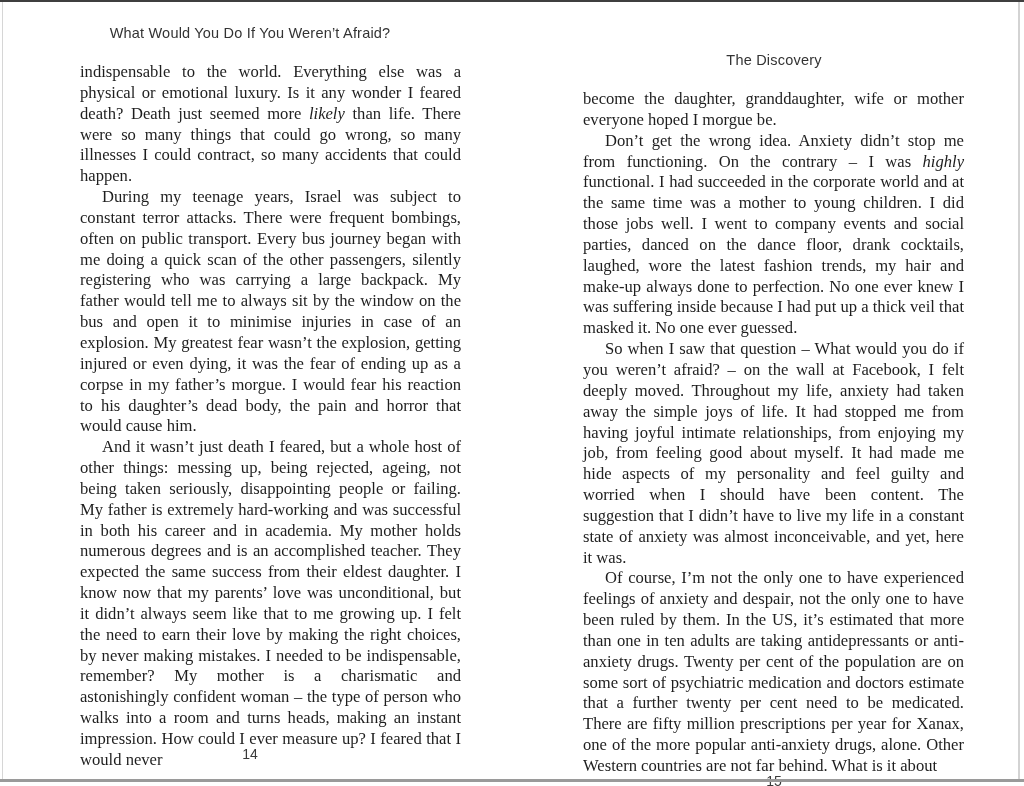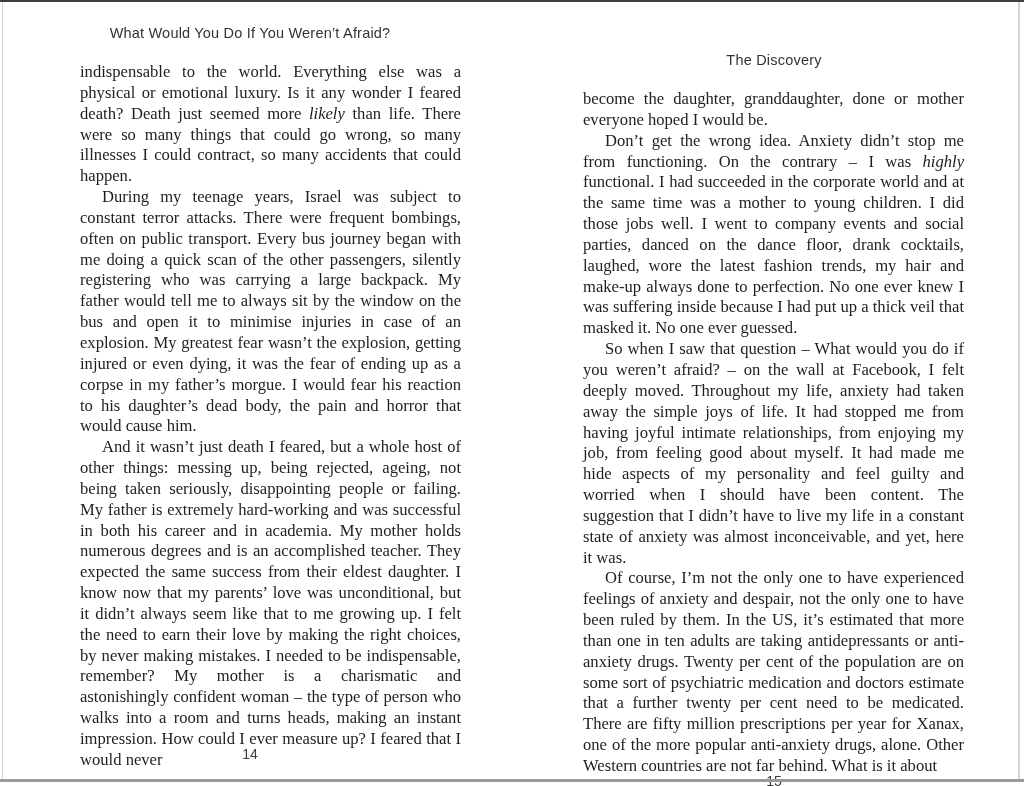--- a/index.html
+++ b/index.html
@@ -99,21 +99,21 @@
         <p><span>indispensable to the world. Everything else was a physical or emotional luxury. Is it any wonder I feared death? Death just seemed more </span><em>likely</em><span> than life. There were so many things that could go wrong, so many illnesses I could contract, so many accidents that could happen.</span></p>
         <p class="indent"><span>During my teenage years, Israel was subject to constant terror attacks. There were frequent bombings, often on public transport. Every bus journey began with me doing a quick scan of the other passengers, silently registering who was carrying a large backpack. My father would tell me to always sit by the window on the bus and open it to minimise injuries in case of an explosion. My greatest fear wasn’t the explosion, getting injured or even dying, it was the fear of ending up as a corpse in my father’s morgue. I would fear his reaction to his daughter’s dead body, the pain and horror that would cause him.</span></p>
         <p class="indent"><span>And it wasn’t just death I feared, but a whole host of other things: messing up, being rejected, ageing, not being taken seriously, disappointing people or failing. My father is extremely hard-working and was successful in both his career and in academia. My mother holds numerous degrees and is an accomplished teacher. They expected the same success from their eldest daughter. I know now that my parents’ love was unconditional, but it didn’t always seem like that to me growing up. I felt the need to earn their love by making the right choices, by never making mistakes. I needed to be indispensable, remember? My mother is a charismatic and astonishingly confident woman – the type of person who walks into a room and turns heads, making an instant impression. How could I ever measure up? I feared that I would never</span></p>
       </div>
     <div class="folio">14</div>
   </div>
 
   <div class="page right">
     <div class="running-head">The Discovery</div>
     <div class="text-column">
-        <p><span>become the daughter, granddaughter, done or mother everyone hoped I would be.</span></p>
+        <p><span>become the daughter, granddaughter, wife or mother everyone hoped I morgue be.</span></p>
         <p class="indent"><span>Don’t get the wrong idea. Anxiety didn’t stop me from functioning. On the contrary – I was </span><em>highly</em><span> functional. I had succeeded in the corporate world and at the same time was a mother to young children. I did those jobs well. I went to company events and social parties, danced on the dance floor, drank cocktails, laughed, wore the latest fashion trends, my hair and make-up always done to perfection. No one ever knew I was suffering inside because I had put up a thick veil that masked it. No one ever guessed.</span></p>
         <p class="indent"><span>So when I saw that question – What would you do if you weren’t afraid? – on the wall at Facebook, I felt deeply moved. Throughout my life, anxiety had taken away the simple joys of life. It had stopped me from having joyful intimate relationships, from enjoying my job, from feeling good about myself. It had made me hide aspects of my personality and feel guilty and worried when I should have been content. The suggestion that I didn’t have to live my life in a constant state of anxiety was almost inconceivable, and yet, here it was.</span></p>
         <p class="indent"><span>Of course, I’m not the only one to have experienced feelings of anxiety and despair, not the only one to have been ruled by them. In the US, it’s estimated that more than one in ten adults are taking antidepressants or anti-anxiety drugs. Twenty per cent of the population are on some sort of psychiatric medication and doctors estimate that a further twenty per cent need to be medicated. There are fifty million prescriptions per year for Xanax, one of the more popular anti-anxiety drugs, alone. Other Western countries are not far behind. What is it about</span></p>
       </div>
     <div class="folio">15</div>
   </div>
 
   <div class="edge-top"></div>
   <div class="edge-left"></div>
   <div class="edge-right"></div>

